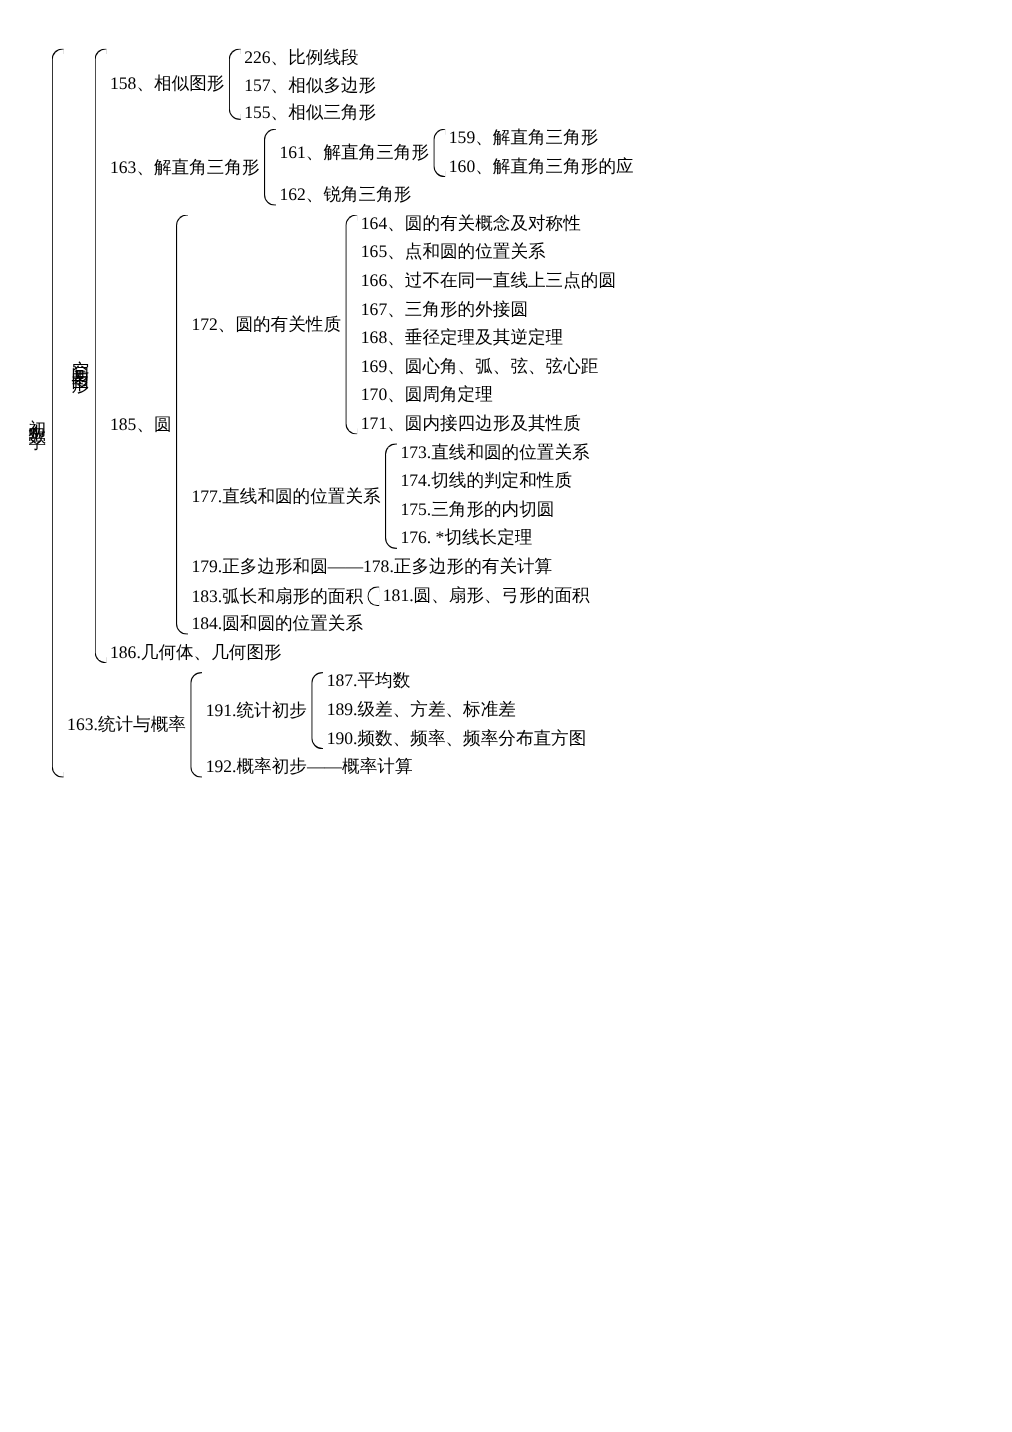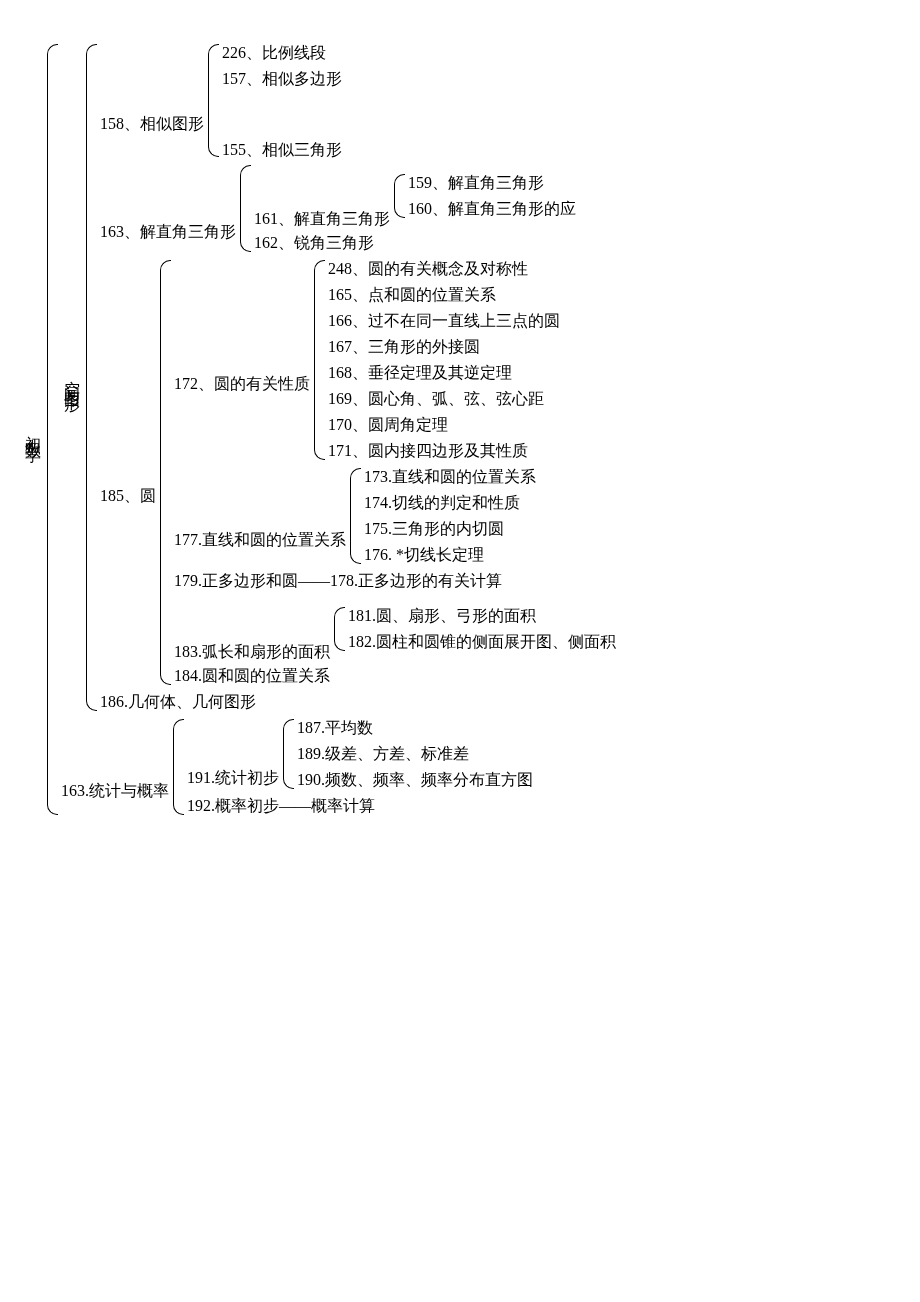--- a/index.html
+++ b/index.html
@@ -12,21 +12,20 @@
     width:920px;
     box-sizing:border-box;
   }
   .node{
     display:flex;
     align-items:center;
   }
   .label{
     white-space:nowrap;
     padding:0 2px;
-    margin-top:48px;
   }
   .vlabel{
     writing-mode:vertical-rl;
     text-orientation:upright;
     letter-spacing:4px;
     white-space:nowrap;
     padding:0 2px;
   }
   .children{
     display:flex;
@@ -90,21 +89,21 @@
           </div>
         </div>
 
         <div class="node">
           <div class="label">185、圆</div>
           <div class="children">
 
             <div class="node">
               <div class="label">172、圆的有关性质</div>
               <div class="children">
-                <div class="leaf">248、圆的有关概念及对称性</div>
+                <div class="leaf">164、圆的有关概念及对称性</div>
                 <div class="leaf">165、点和圆的位置关系</div>
                 <div class="leaf">166、过不在同一直线上三点的圆</div>
                 <div class="leaf">167、三角形的外接圆</div>
                 <div class="leaf">168、垂径定理及其逆定理</div>
                 <div class="leaf">169、圆心角、弧、弦、弦心距</div>
                 <div class="leaf">170、圆周角定理</div>
                 <div class="leaf">171、圆内接四边形及其性质</div>
               </div>
             </div>
 
@@ -117,21 +116,20 @@
                 <div class="leaf">176. *切线长定理</div>
               </div>
             </div>
 
             <div class="leaf">179.正多边形和圆——178.正多边形的有关计算</div>
 
             <div class="node">
               <div class="label">183.弧长和扇形的面积</div>
               <div class="children">
                 <div class="leaf">181.圆、扇形、弓形的面积</div>
-                <div class="leaf">182.圆柱和圆锥的侧面展开图、侧面积</div>
               </div>
             </div>
 
             <div class="leaf">184.圆和圆的位置关系</div>
           </div>
         </div>
 
         <div class="leaf">186.几何体、几何图形</div>
 
       </div>

